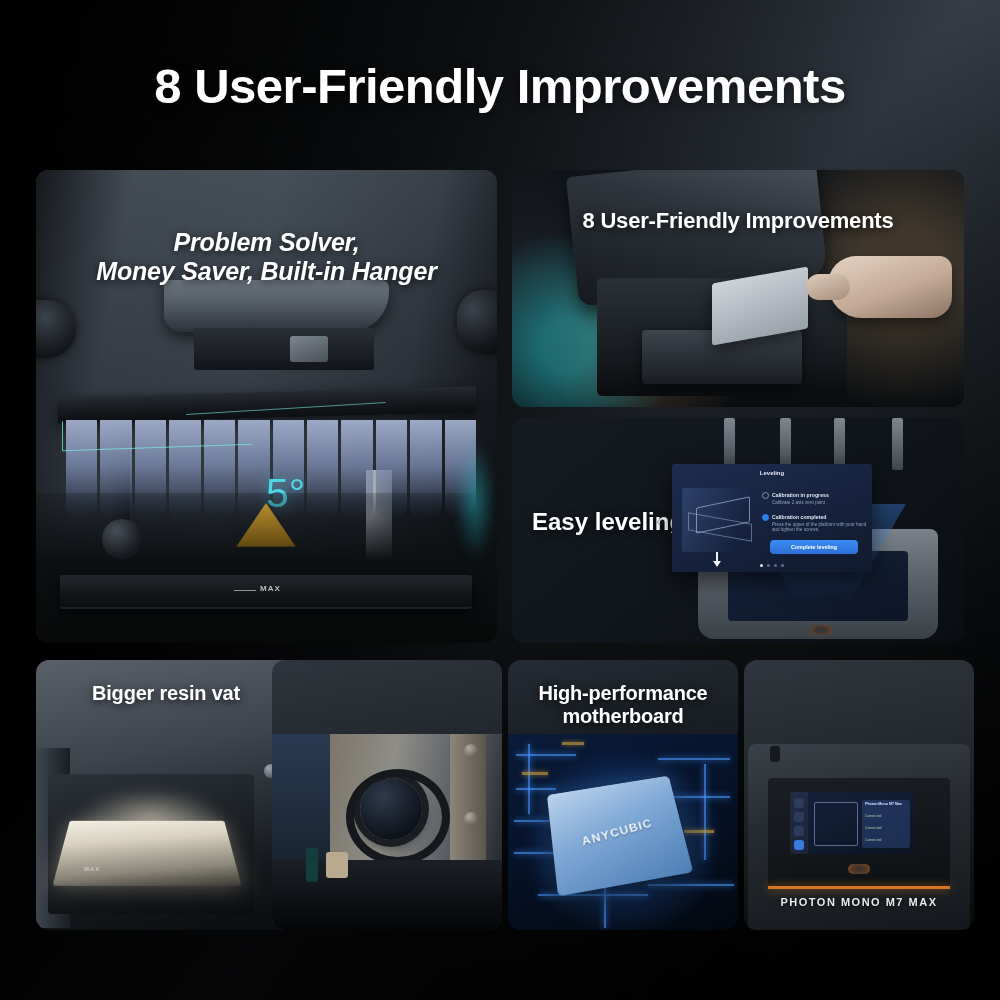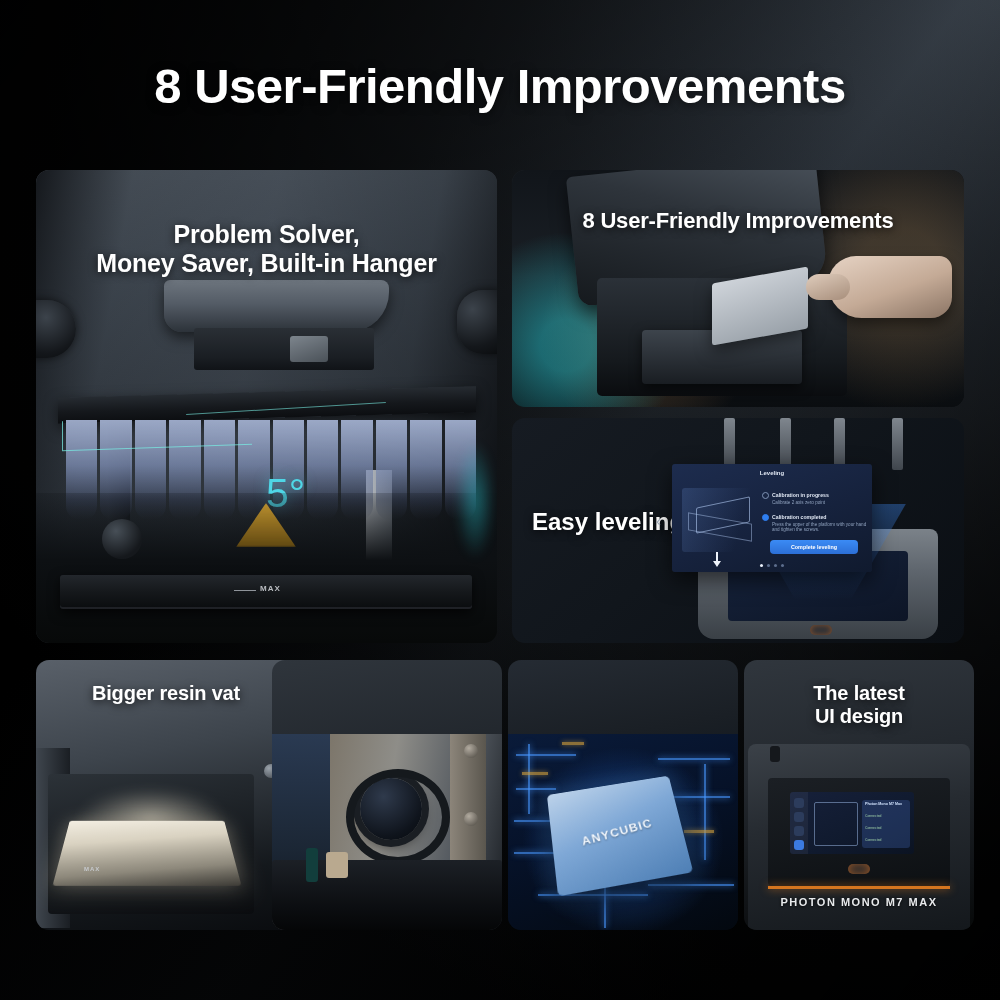--- a/index.html
+++ b/index.html
@@ -49,21 +49,21 @@
     z-index:6;
     text-shadow:0 2px 8px rgba(0,0,0,.75);
     line-height:1.16;
     letter-spacing:-0.2px;
   }
 
   
   #card-hanger { left:36px; top:170px; width:461px; height:473px;
     background:linear-gradient(168deg,#4b535c 0%, #3e464f 22%, #2a3037 55%, #14181c 86%, #0a0d10 100%);
   }
-  #card-hanger .label { top:50px; font-size:25px; }
+  #card-hanger .label { top:58px; font-size:25px;font-style:italic; }
   .hg-wall {
     position:absolute; left:0; top:0; width:100%; height:100%;
     background:
       linear-gradient(100deg, rgba(18,21,25,.95) 0%, rgba(52,59,67,.25) 18%, rgba(70,78,88,.30) 45%, rgba(40,46,53,.35) 75%, rgba(10,12,15,.95) 100%);
   }
   .hg-knob { position:absolute; border-radius:50%;
     background:radial-gradient(circle at 35% 30%, #3c434b, #14171b 70%, #0a0c0e 100%);
     box-shadow:0 0 10px rgba(0,0,0,.6);
   }
   .hg-knob.l { left:-6px; top:130px; width:46px; height:58px; border-radius:0 30px 30px 0;}
@@ -492,20 +492,22 @@
       <div class="bd-trace" style="left:20px; top:10px;  width:2px;  height:70px;"></div>
       <div class="bd-trace" style="left:196px;top:30px;  width:2px;  height:96px;"></div>
       <div class="bd-trace" style="left:96px; top:150px; width:2px;  height:44px;"></div>
       <div class="bd-gold" style="left:14px; top:38px;  width:26px; height:3px;"></div>
       <div class="bd-gold" style="left:176px;top:96px;  width:30px; height:3px;"></div>
       <div class="bd-gold" style="left:54px; top:8px;   width:22px; height:3px;"></div>
       <div class="bd-chip">
         <span>ANYCUBIC</span>
       </div>
     </div>
+    <div class="label" style="white-space:pre-line;">High-performance
+motherboard</div>
   </div>
 
   <div class="card brow" id="card-ui">
     <div class="ui-art">
       <div class="ui-machine">
         <div class="ui-knobtop"></div>
         <div class="ui-face">
           <div class="ui-screen">
             <div class="sb">
                 <i></i>
@@ -520,17 +522,15 @@
               <u>Connected</u>
               <u>Connected</u>
             </div>
           </div>
           <div class="ui-home"></div>
         </div>
         <div class="ui-strip"></div>
         <div class="ui-brand">PHOTON MONO M7 MAX</div>
       </div>
     </div>
-    <div class="label" style="white-space:pre-line;">The latest
-UI design</div>
   </div>
 
 </div>
 
 </body></html>

